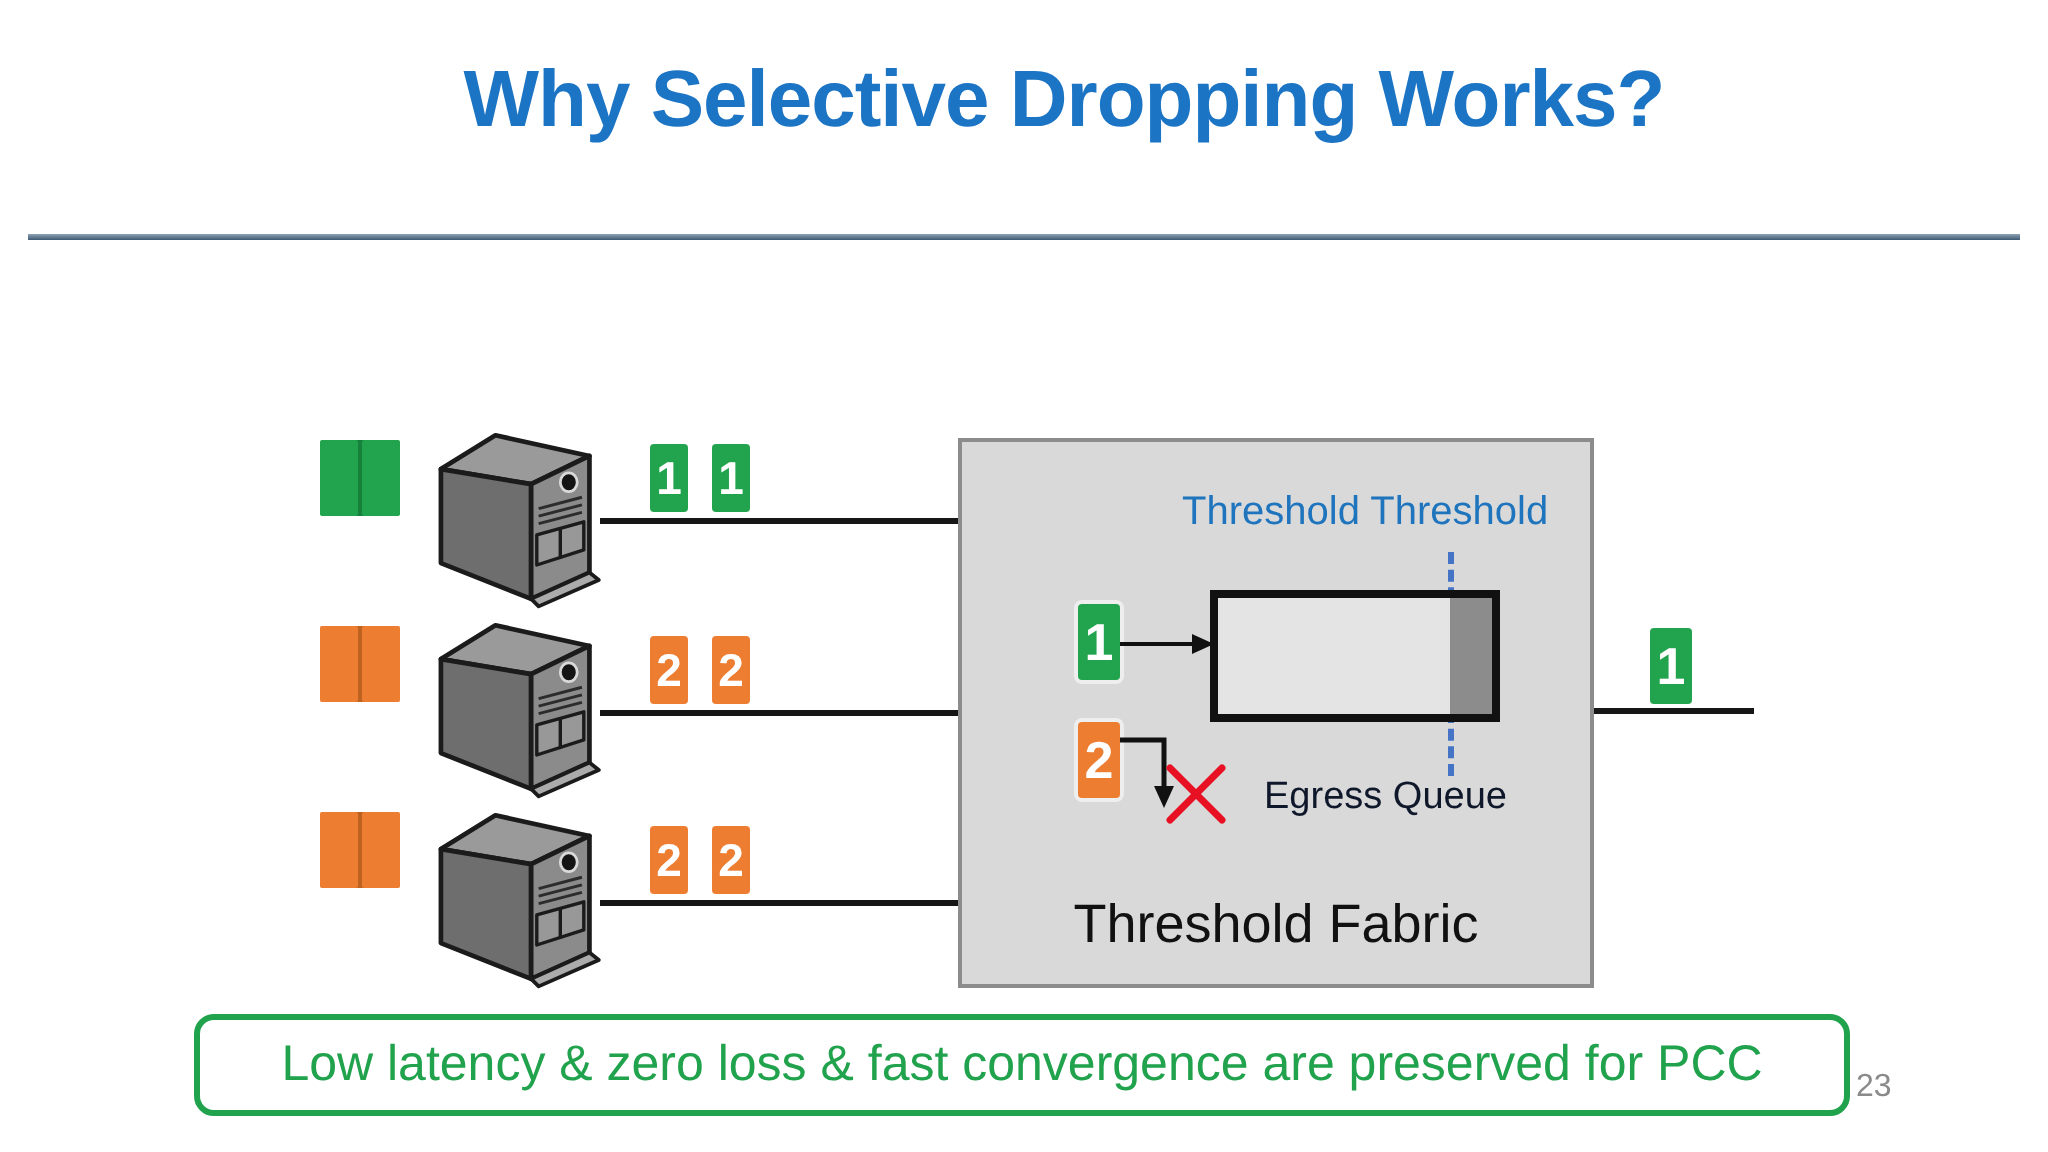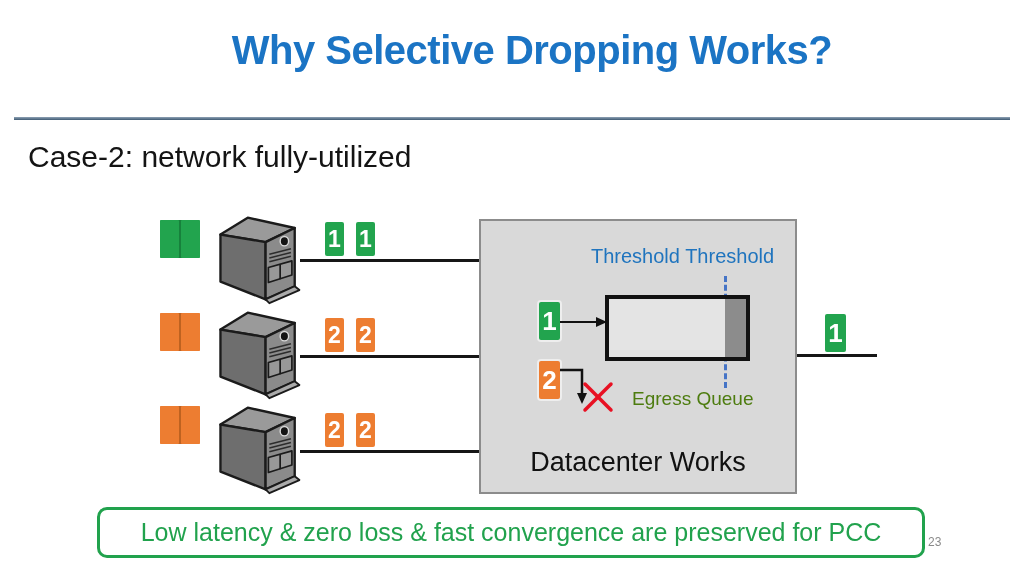--- a/index.html
+++ b/index.html
@@ -35,33 +35,33 @@
   
   .fabric{position:absolute;left:479px;top:219px;width:318px;height:275px;
           background:#D9D9D9;border:2px solid #8C8C8C;box-sizing:border-box;}
   .threshold-label{position:absolute;left:110px;top:24px;font-size:20px;
           color:#1F74BE;white-space:nowrap;}
   .dashed-line{position:absolute;left:243px;top:55px;height:112px;width:0;
           border-left:3px dashed #4574C6;}
   .queue{position:absolute;left:124px;top:74px;width:145px;height:66px;
           border:4px solid #111;box-sizing:border-box;background:#E4E4E4;}
   .queue-fill{position:absolute;right:0;top:0;width:21px;height:100%;background:#8C8C8C;}
-  .queue-label{position:absolute;left:151px;top:167px;font-size:19px;color:#4d7c0f;white-space:nowrap;}
+  .queue-label{position:absolute;left:151px;top:167px;font-size:19px;color:#0f172a;white-space:nowrap;}
   .fabric-label{position:absolute;left:0;top:226px;width:100%;text-align:center;
           font-size:27px;color:#111;}
   .arrow1{position:absolute;left:78px;top:94px;}
   .arrow2{position:absolute;left:77px;top:142px;}
   .redx{position:absolute;left:100px;top:159px;}
 
   
   .result-box{position:absolute;left:97px;top:507px;width:828px;height:51px;
           box-sizing:border-box;border:3px solid #21A24D;border-radius:10px;
           display:flex;align-items:center;justify-content:center;}
   .result-text{font-size:25px;font-weight:normal;color:#21A24D;white-space:nowrap;}
-  .page-number{position:absolute;left:928px;top:535px;font-size:12px;color:#8a8a8a;}
+  .page-number{position:absolute;left:928px;top:535px;font-size:16px;color:#8a8a8a;}
 </style>
 </head>
 <body>
 
 <div class="slide">
 
   <svg width="0" height="0" style="position:absolute" aria-hidden="true">
     <defs>
       <g id="server" stroke="#1b1b1b" stroke-width="2.5" stroke-linejoin="round">
         <polygon points="9,24 38,6 88,17 57,32" fill="#9a9a9a"></polygon>
@@ -75,21 +75,20 @@
           <line x1="61" y1="53" x2="84" y2="47"></line>
         </g>
         <polygon points="60,59 85,52 85,67 60,75" fill="#989898" stroke-width="1.8"></polygon>
         <line x1="72.5" y1="55.5" x2="72.5" y2="71.5" stroke-width="1.8"></line>
       </g>
     </defs>
   </svg>
 
   <div class="title">Why Selective Dropping Works?</div>
   <div class="title-rule"></div>
-  <div class="case-label">Case-2: network fully-utilized</div>
 
   <div class="tile-pair green" style="left:160px;top:220px">
     <div class="tile"></div>
     <div class="tile"></div>
   </div>
   <svg class="server" style="left:212px;top:212px" viewBox="0 0 100 100">
       <use href="#server"></use>
     </svg>
   <div class="wire" style="left:300px;top:259px;width:180px"></div>
   <div class="pkt green row-pkt" style="left:325px;top:222px">1</div>
@@ -136,21 +135,21 @@
       <path d="M2,7 H24 V31" fill="none" stroke="#111" stroke-width="2.5"></path>
       <polygon points="19,30 29,30 24,41" fill="#111"></polygon>
     </svg>
 
     <svg class="redx" width="34" height="34">
       <line x1="4" y1="4" x2="30" y2="30" stroke="#E81123" stroke-width="3.5" stroke-linecap="round"></line>
       <line x1="30" y1="4" x2="4" y2="30" stroke="#E81123" stroke-width="3.5" stroke-linecap="round"></line>
     </svg>
 
     <div class="queue-label">Egress Queue</div>
-    <div class="fabric-label">Datacenter Works</div>
+    <div class="fabric-label">Threshold Fabric</div>
   </div>
 
   <div class="wire" style="left:797px;top:354px;width:80px"></div>
   <div class="pkt green fab-pkt" style="left:825px;top:314px">1</div>
 
   <div class="result-box">
     <span class="result-text">Low latency &amp; zero loss &amp; fast convergence are preserved for PCC</span>
   </div>
   <div class="page-number">23</div>
 

